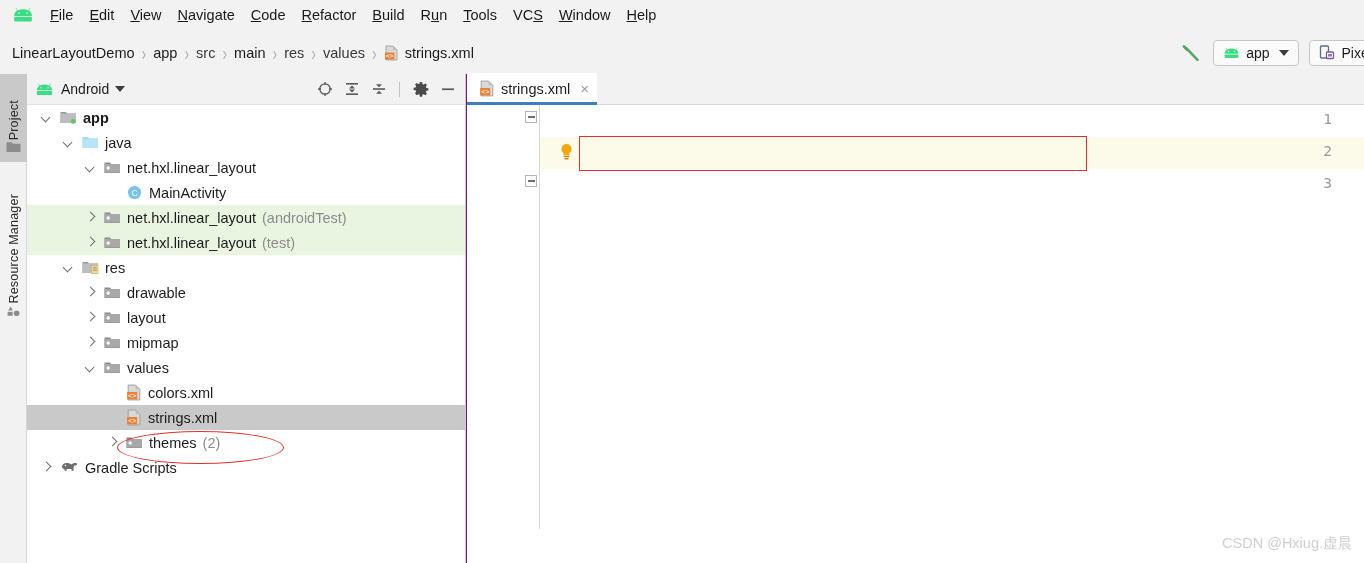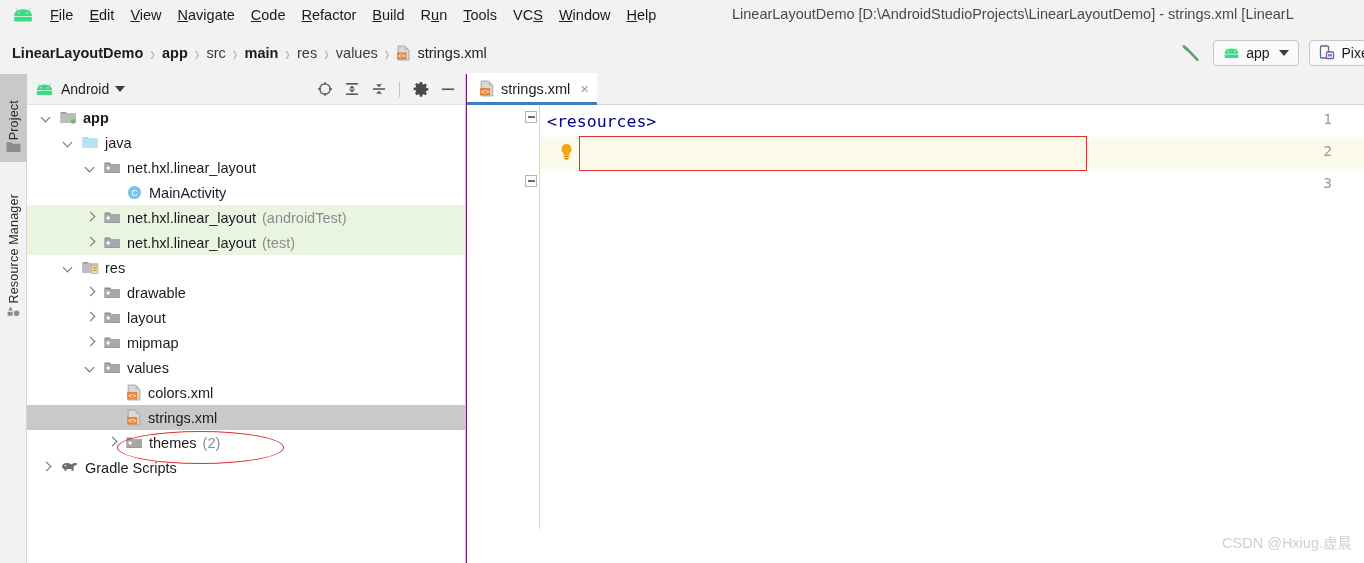--- a/index.html
+++ b/index.html
@@ -44,21 +44,21 @@
   
   .navbar {
     position: absolute; left: 0; top: 31px; width: 1364px; height: 43px;
     background: #f2f2f2;
     display: flex; align-items: center;
   }
   .crumbs { display: flex; align-items: center; margin-left: 12px; }
   .crumb {
     font-size: 14.5px; color: #1c1c1c; white-space: nowrap; cursor: default;
   }
-  .crumb.bold { font-weight: bold; }
+  .crumb.bold { font-weight: normal; }
   .crumb.dim { color: #3a3a3a; }
   .crumb-sep {
     color: #b0b0b0; font-size: 14px; margin: 0 7px; transform: scaleY(1.4);
   }
   .crumb-file { display: flex; align-items: center; gap: 6px; }
 
   
   .nav-right {
     position: absolute; right: 0; top: 31px; height: 43px;
     display: flex; align-items: center; gap: 10px; padding-right: 0px;
@@ -243,21 +243,20 @@
       <div class="menu-item"><span class="mn">N</span>avigate</div>
       <div class="menu-item"><span class="mn">C</span>ode</div>
       <div class="menu-item"><span class="mn">R</span>efactor</div>
       <div class="menu-item"><span class="mn">B</span>uild</div>
       <div class="menu-item">R<span class="mn">u</span>n</div>
       <div class="menu-item"><span class="mn">T</span>ools</div>
       <div class="menu-item">VC<span class="mn">S</span></div>
       <div class="menu-item"><span class="mn">W</span>indow</div>
       <div class="menu-item"><span class="mn">H</span>elp</div>
     </div>
-    <div class="title-text">LinearLayoutDemo [D:\AndroidStudioProjects\LinearLayoutDemo] - strings.xml [LinearL</div>
   </div>
 
   <div class="navbar">
     <div class="crumbs">
       <span class="crumb bold">LinearLayoutDemo</span>
       <span class="crumb-sep">›</span>
       <span class="crumb bold">app</span>
       <span class="crumb-sep">›</span>
       <span class="crumb dim">src</span>
       <span class="crumb-sep">›</span>
@@ -602,23 +601,20 @@
         <div class="box"></div>
           <div class="minus"></div>
       </div>
 
       <svg class="bulb" style="left:92px; top:38px;" viewBox="0 0 15 18">
         <path fill="#F3A712" d="M7.5 1a5 5 0 0 0-3 9v2.2h6V10a5 5 0 0 0-3-9"></path>
         <rect x="4.6" y="12.8" width="5.8" height="1.5" rx="0.6" fill="#C98A0E"></rect>
         <rect x="5.4" y="15" width="4.2" height="1.4" rx="0.6" fill="#C98A0E"></rect>
       </svg>
 
-      <div class="codeline" style="top:0px; left:80px;">
-        <span class="tok-tag">&lt;resources&gt;</span>
-      </div>
 
 
 
       <div class="anno-rect" style="left:112px; top:31px; width:508px; height:35px;"></div>
     </div>
 
     <div class="watermark">CSDN @Hxiug.虚晨</div>
   </div>
 
 </div>

